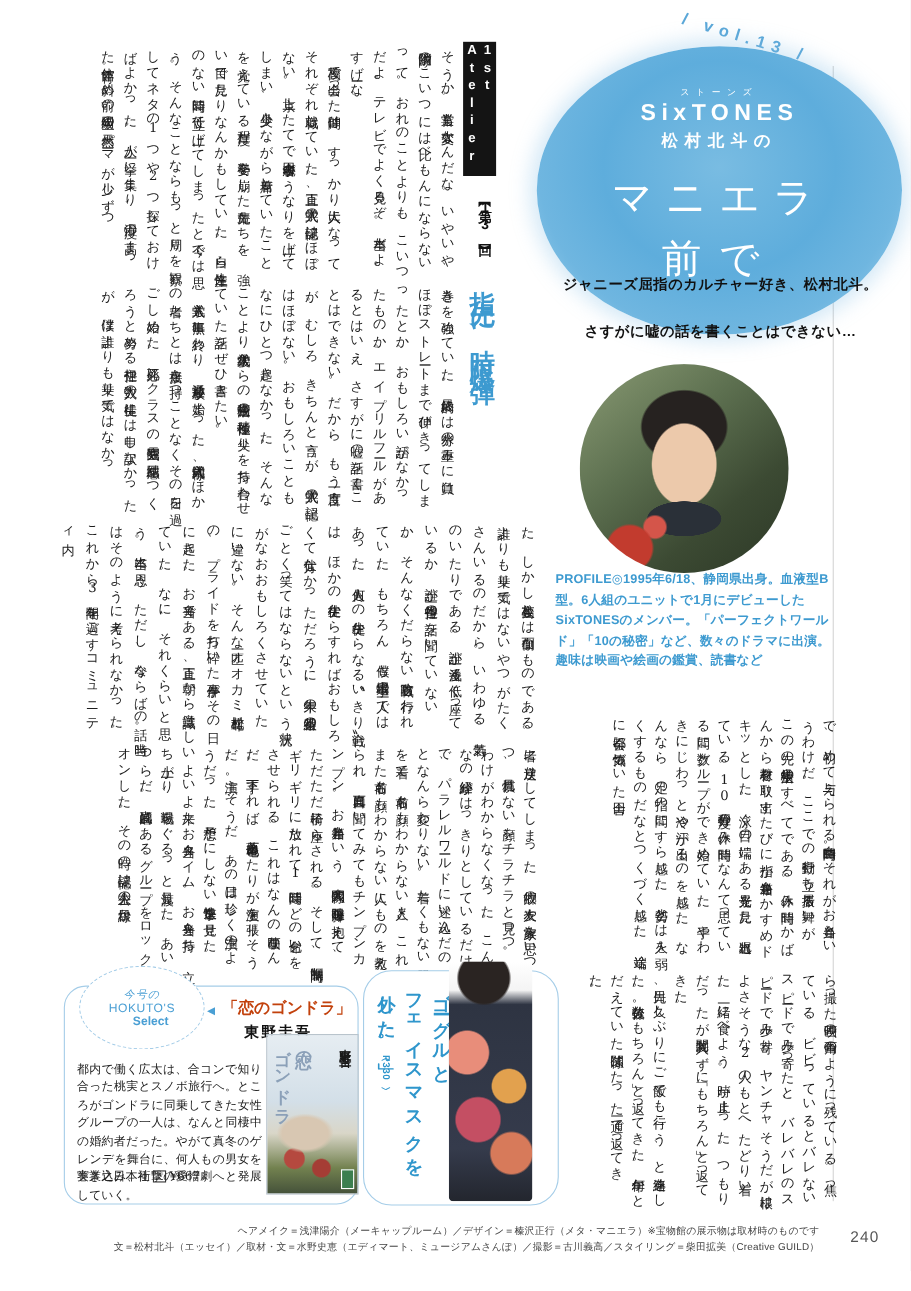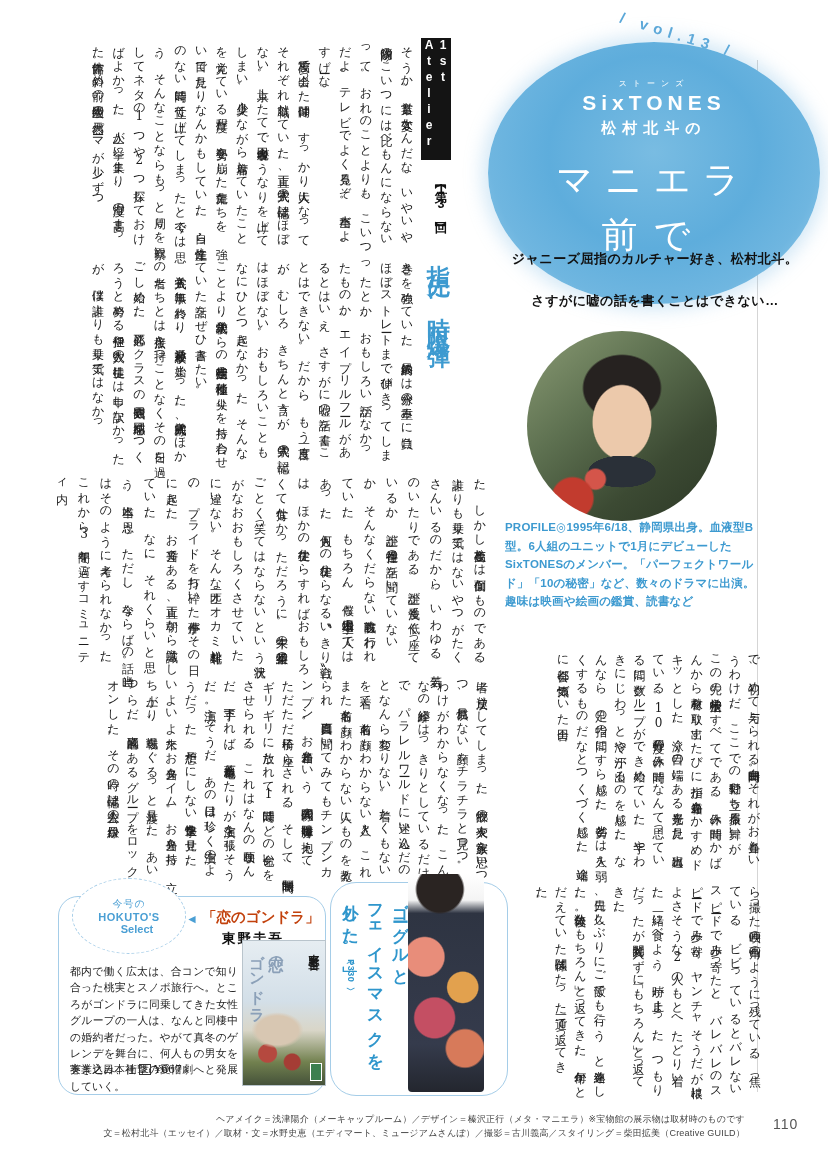--- a/index.html
+++ b/index.html
@@ -64,22 +64,22 @@
         radial-gradient(ellipse 10px 13px at 44% 10%, #e9c3a4 0 95%, rgba(0,0,0,0) 100%),
         radial-gradient(circle at 22% 38%, #e88d7a 0 13%, rgba(0,0,0,0) 14%),
         radial-gradient(circle at 72% 52%, #e2a14e 0 12%, rgba(0,0,0,0) 13%),
         radial-gradient(circle at 35% 66%, #c44f63 0 13%, rgba(0,0,0,0) 14%),
         radial-gradient(circle at 75% 80%, #d77a5a 0 10%, rgba(0,0,0,0) 11%),
         linear-gradient(180deg, #ffffff 0%, #f4f4f4 12%, #2e3442 18%, #353b4c 78%, #23262e 100%);}
   
   .bookbox{position:absolute;left:58px;top:896px;width:266px;height:197px;border:1.5px solid #a5cde8;border-radius:20px;background:#fff;}
   .bubble{position:absolute;left:72px;top:878px;width:112px;height:74px;border:1.5px dashed #a5cde8;border-radius:50%;
           background:#fff;display:flex;flex-direction:column;align-items:center;justify-content:center;color:#4a9fd4;}
-  .bubble .b1{font-size:10px;letter-spacing:1px;}
-  .bubble .b2{font-size:11px;font-weight:bold;letter-spacing:0.5px;}
+  .bubble .b1{font-size:10px;letter-spacing:1px;font-style:italic;}
+  .bubble .b2{font-size:11px;font-weight:normal;letter-spacing:0.5px;}
   .bubble .b3{font-size:11px;font-weight:bold;padding-left:16px;}
   .book-arrow{position:absolute;left:186px;top:912px;color:#4a9fd4;font-size:12px;}
   .booktitle{position:absolute;left:202px;top:906px;width:125px;font-size:14.5px;font-weight:bold;color:#c2410c;
              font-family:Liberation Sans, sans-serif;line-height:22px;}
   .bookauthor{position:absolute;left:222px;top:930px;font-size:13.5px;font-weight:bold;color:#111;
              font-family:"DejaVu Serif","Liberation Serif",serif;letter-spacing:2px;}
   .blurb{position:absolute;left:70px;top:964px;width:168px;font-size:10.8px;line-height:16.4px;color:#222;
          font-family:"DejaVu Serif","Liberation Serif",serif;text-align:justify;}
   .publine{position:absolute;left:70px;top:1062px;font-size:11px;color:#222;
          font-family:"DejaVu Serif","Liberation Serif",serif;}
@@ -167,15 +167,15 @@
     <div class="ctitle">恋の
 ゴンドラ</div>
     <div class="cauthor">東野圭吾</div>
     <div class="cbadge"></div>
   </div>
 
   <div class="credits">
     <div>ヘアメイク＝浅津陽介（メーキャップルーム）／デザイン＝榛沢正行（メタ・マニエラ）※宝物館の展示物は取材時のものです</div>
     <div>文＝松村北斗（エッセイ）／取材・文＝水野史恵（エディマート、ミュージアムさんぽ）／撮影＝古川義高／スタイリング＝柴田拡美（Creative GUILD）</div>
   </div>
-  <div class="pagenum">110</div>
+  <div class="pagenum">240</div>
 
 </div>
 
 </body></html>

